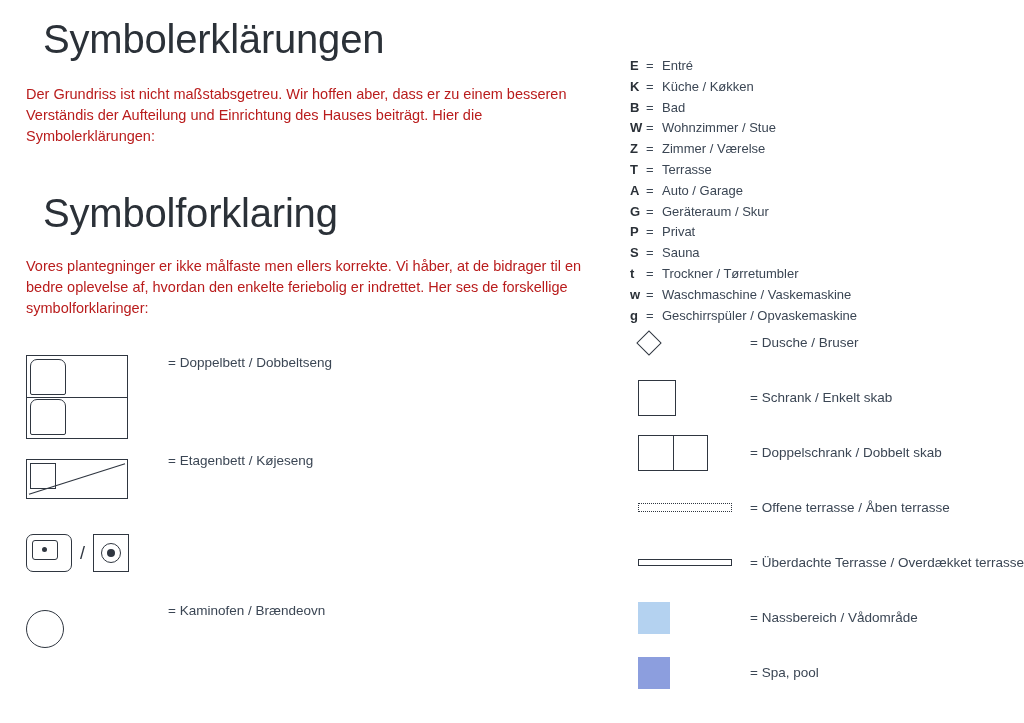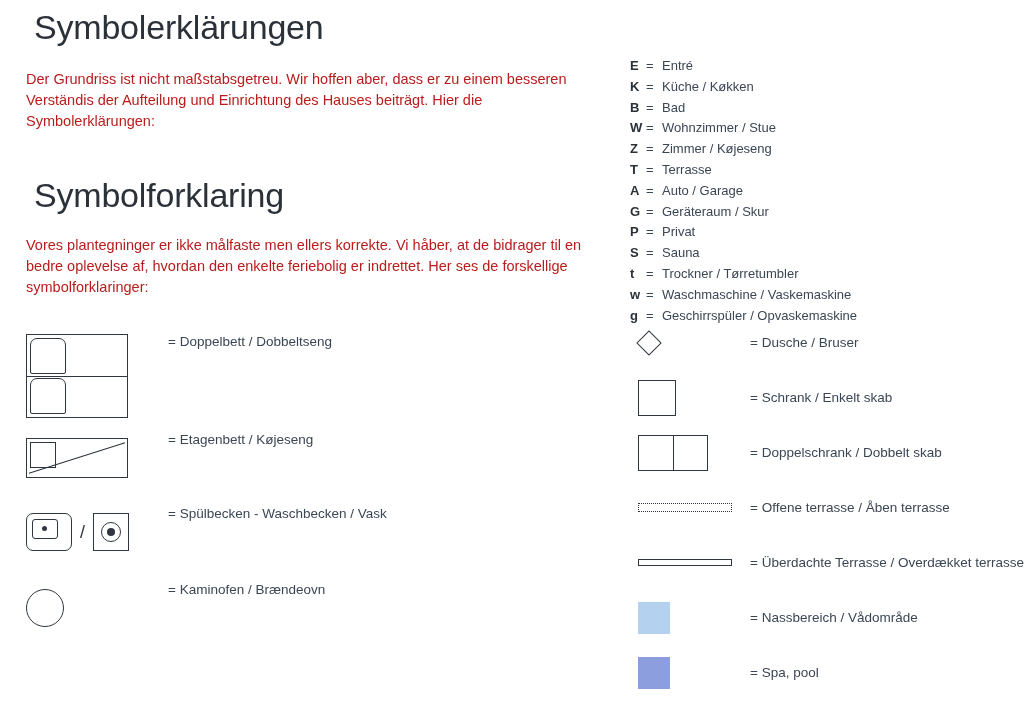--- a/index.html
+++ b/index.html
@@ -22,24 +22,24 @@
   }
 
   
   .left-col {
     position: absolute;
     left: 26px;
     top: 0;
     width: 560px;
   }
   h1.title {
-    font-size: 34px;
+    font-size: 40px;
     font-weight: normal;
     color: #2b3138;
-    margin: 8px;
+    margin: 17px;
     padding: 0;
     letter-spacing: -0.2px;
   }
   .title-de { padding-top: 4px; }
   .title-dk { padding-top: 0; }
 
   .para {
     font-size: 14.5px;
     line-height: 21px;
     color: #b91c1c;
@@ -374,21 +374,20 @@
               <div class="inner"></div>
               <div class="dot"></div>
             </div>
             <div class="sink-slash">/</div>
             <div class="sink-sq">
               <div class="circ-o"></div>
               <div class="circ-i"></div>
             </div>
           </div>
         </div>
-        <div class="sym-label">= Spülbecken - Waschbecken / Vask</div>
       </div>
 
       <div class="sym-row" style="margin-top:24px;">
         <div class="sym-art">
           <div class="stove-circ"></div>
         </div>
         <div class="sym-label">= Kaminofen / Brændeovn</div>
       </div>
 
     </div>
@@ -413,21 +412,21 @@
         <span class="abbr-val">Bad</span>
       </div>
       <div class="abbr-row">
         <span class="abbr-key">W</span>
         <span class="abbr-eq">=</span>
         <span class="abbr-val">Wohnzimmer / Stue</span>
       </div>
       <div class="abbr-row">
         <span class="abbr-key">Z</span>
         <span class="abbr-eq">=</span>
-        <span class="abbr-val">Zimmer / Køjeseng</span>
+        <span class="abbr-val">Zimmer / Værelse</span>
       </div>
       <div class="abbr-row">
         <span class="abbr-key">T</span>
         <span class="abbr-eq">=</span>
         <span class="abbr-val">Terrasse</span>
       </div>
       <div class="abbr-row">
         <span class="abbr-key">A</span>
         <span class="abbr-eq">=</span>
         <span class="abbr-val">Auto / Garage</span>

